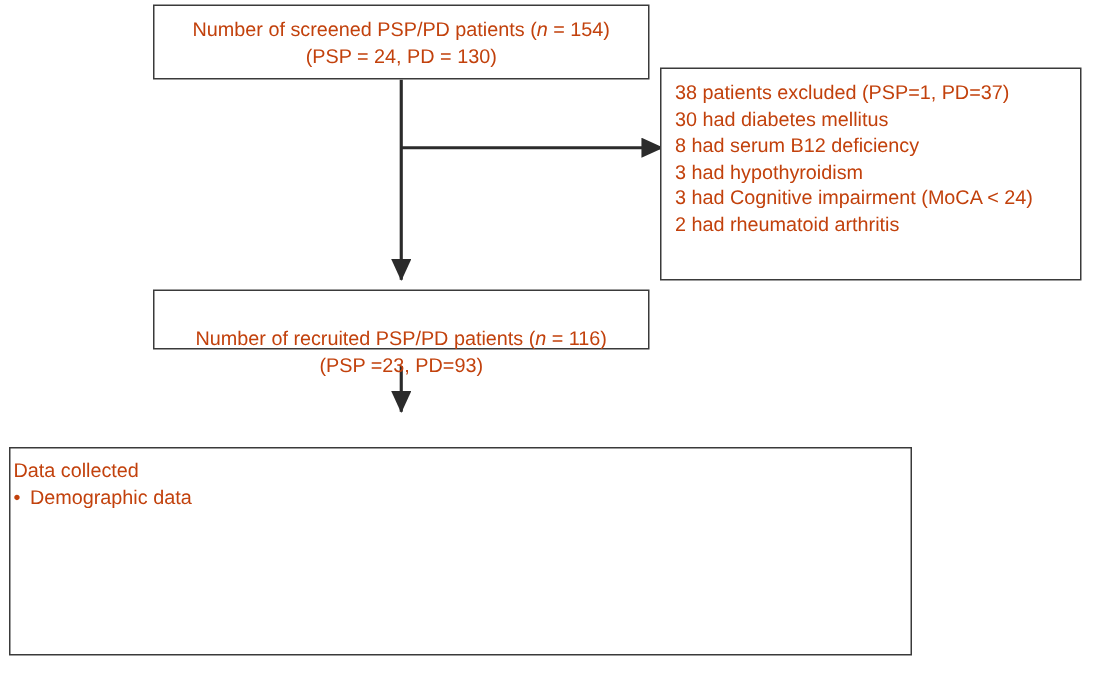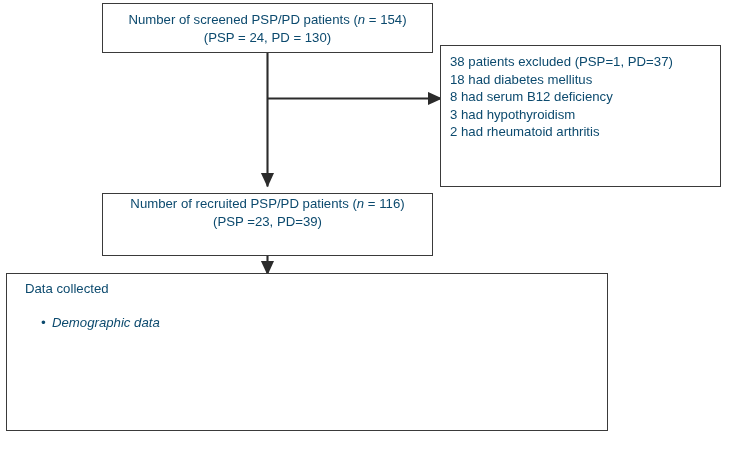--- a/index.html
+++ b/index.html
@@ -26,21 +26,21 @@
   }
 
   
   .box {
     position: absolute;
     box-sizing: border-box;
     border: 1.6px solid #3a3a3a;
     background: #ffffff;
     font-size: 13.2px;
     line-height: 17.5px;
-    color: #0c4a6e;
+    color: #c2410c;
   }
 
   .box-screened {
     left: 102px;
     top: 3px;
     width: 331px;
     height: 50px;
     text-align: center;
     padding-top: 7px;
   }
@@ -51,32 +51,32 @@
     width: 281px;
     height: 142px;
     text-align: left;
     padding: 7px 0 0 9px;
   }
 
   .box-recruited {
     left: 102px;
     top: 193px;
     width: 331px;
-    height: 63px;
+    height: 40px;
     text-align: center;
-    padding-top: 1px;
+    padding-top: 23px;
   }
 
   .box-data {
     left: 6px;
-    top: 273px;
+    top: 298px;
     width: 602px;
-    height: 158px;
+    height: 139px;
     text-align: left;
-    padding: 6px 0 0 18px;
+    padding: 6px 0 0 2px;
   }
 
   .line {
     margin: 0;
     padding: 0;
     white-space: nowrap;
   }
 
   .box-data .line {
     white-space: normal;
@@ -88,23 +88,22 @@
 
   
   .bullets {
     list-style: none;
     margin: 0;
     padding: 0;
   }
   .bullets li {
     position: relative;
     padding-left: 11px;
-    margin: 16px;
+    margin: 0;
     max-width: 572px;
-    font-style: italic;
   }
   .bullets li::before {
     content: "\2022";
     position: absolute;
     left: 0;
     top: 0;
   }
 
   
   #connectors {
@@ -135,29 +134,30 @@
     <line x1="267.5" y1="244" x2="267.5" y2="274.5" stroke="#2b2b2b" stroke-width="2.1" marker-end="url(#arrowhead)"></line>
   </svg>
 
   <div class="box box-screened">
     <div class="line"><span>Number of screened PSP/PD patients (</span><span class="it">n</span><span> = 154)</span></div>
     <div class="line">(PSP = 24, PD = 130)</div>
   </div>
 
   <div class="box box-excluded">
     <div class="line">38 patients excluded (PSP=1, PD=37)</div>
-    <div class="line">18 had diabetes mellitus</div>
+    <div class="line">30 had diabetes mellitus</div>
     <div class="line">8 had serum B12 deficiency</div>
     <div class="line">3 had hypothyroidism</div>
+    <div class="line">3 had Cognitive impairment (MoCA &lt; 24)</div>
     <div class="line">2 had rheumatoid arthritis</div>
   </div>
 
   <div class="box box-recruited">
     <div class="line"><span>Number of recruited PSP/PD patients (</span><span class="it">n</span><span> = 116)</span></div>
-    <div class="line">(PSP =23, PD=39)</div>
+    <div class="line">(PSP =23, PD=93)</div>
   </div>
 
   <div class="box box-data">
     <div class="line">Data collected</div>
     <ul class="bullets">
       <li>Demographic data</li>
     </ul>
   </div>
 
 </div>

